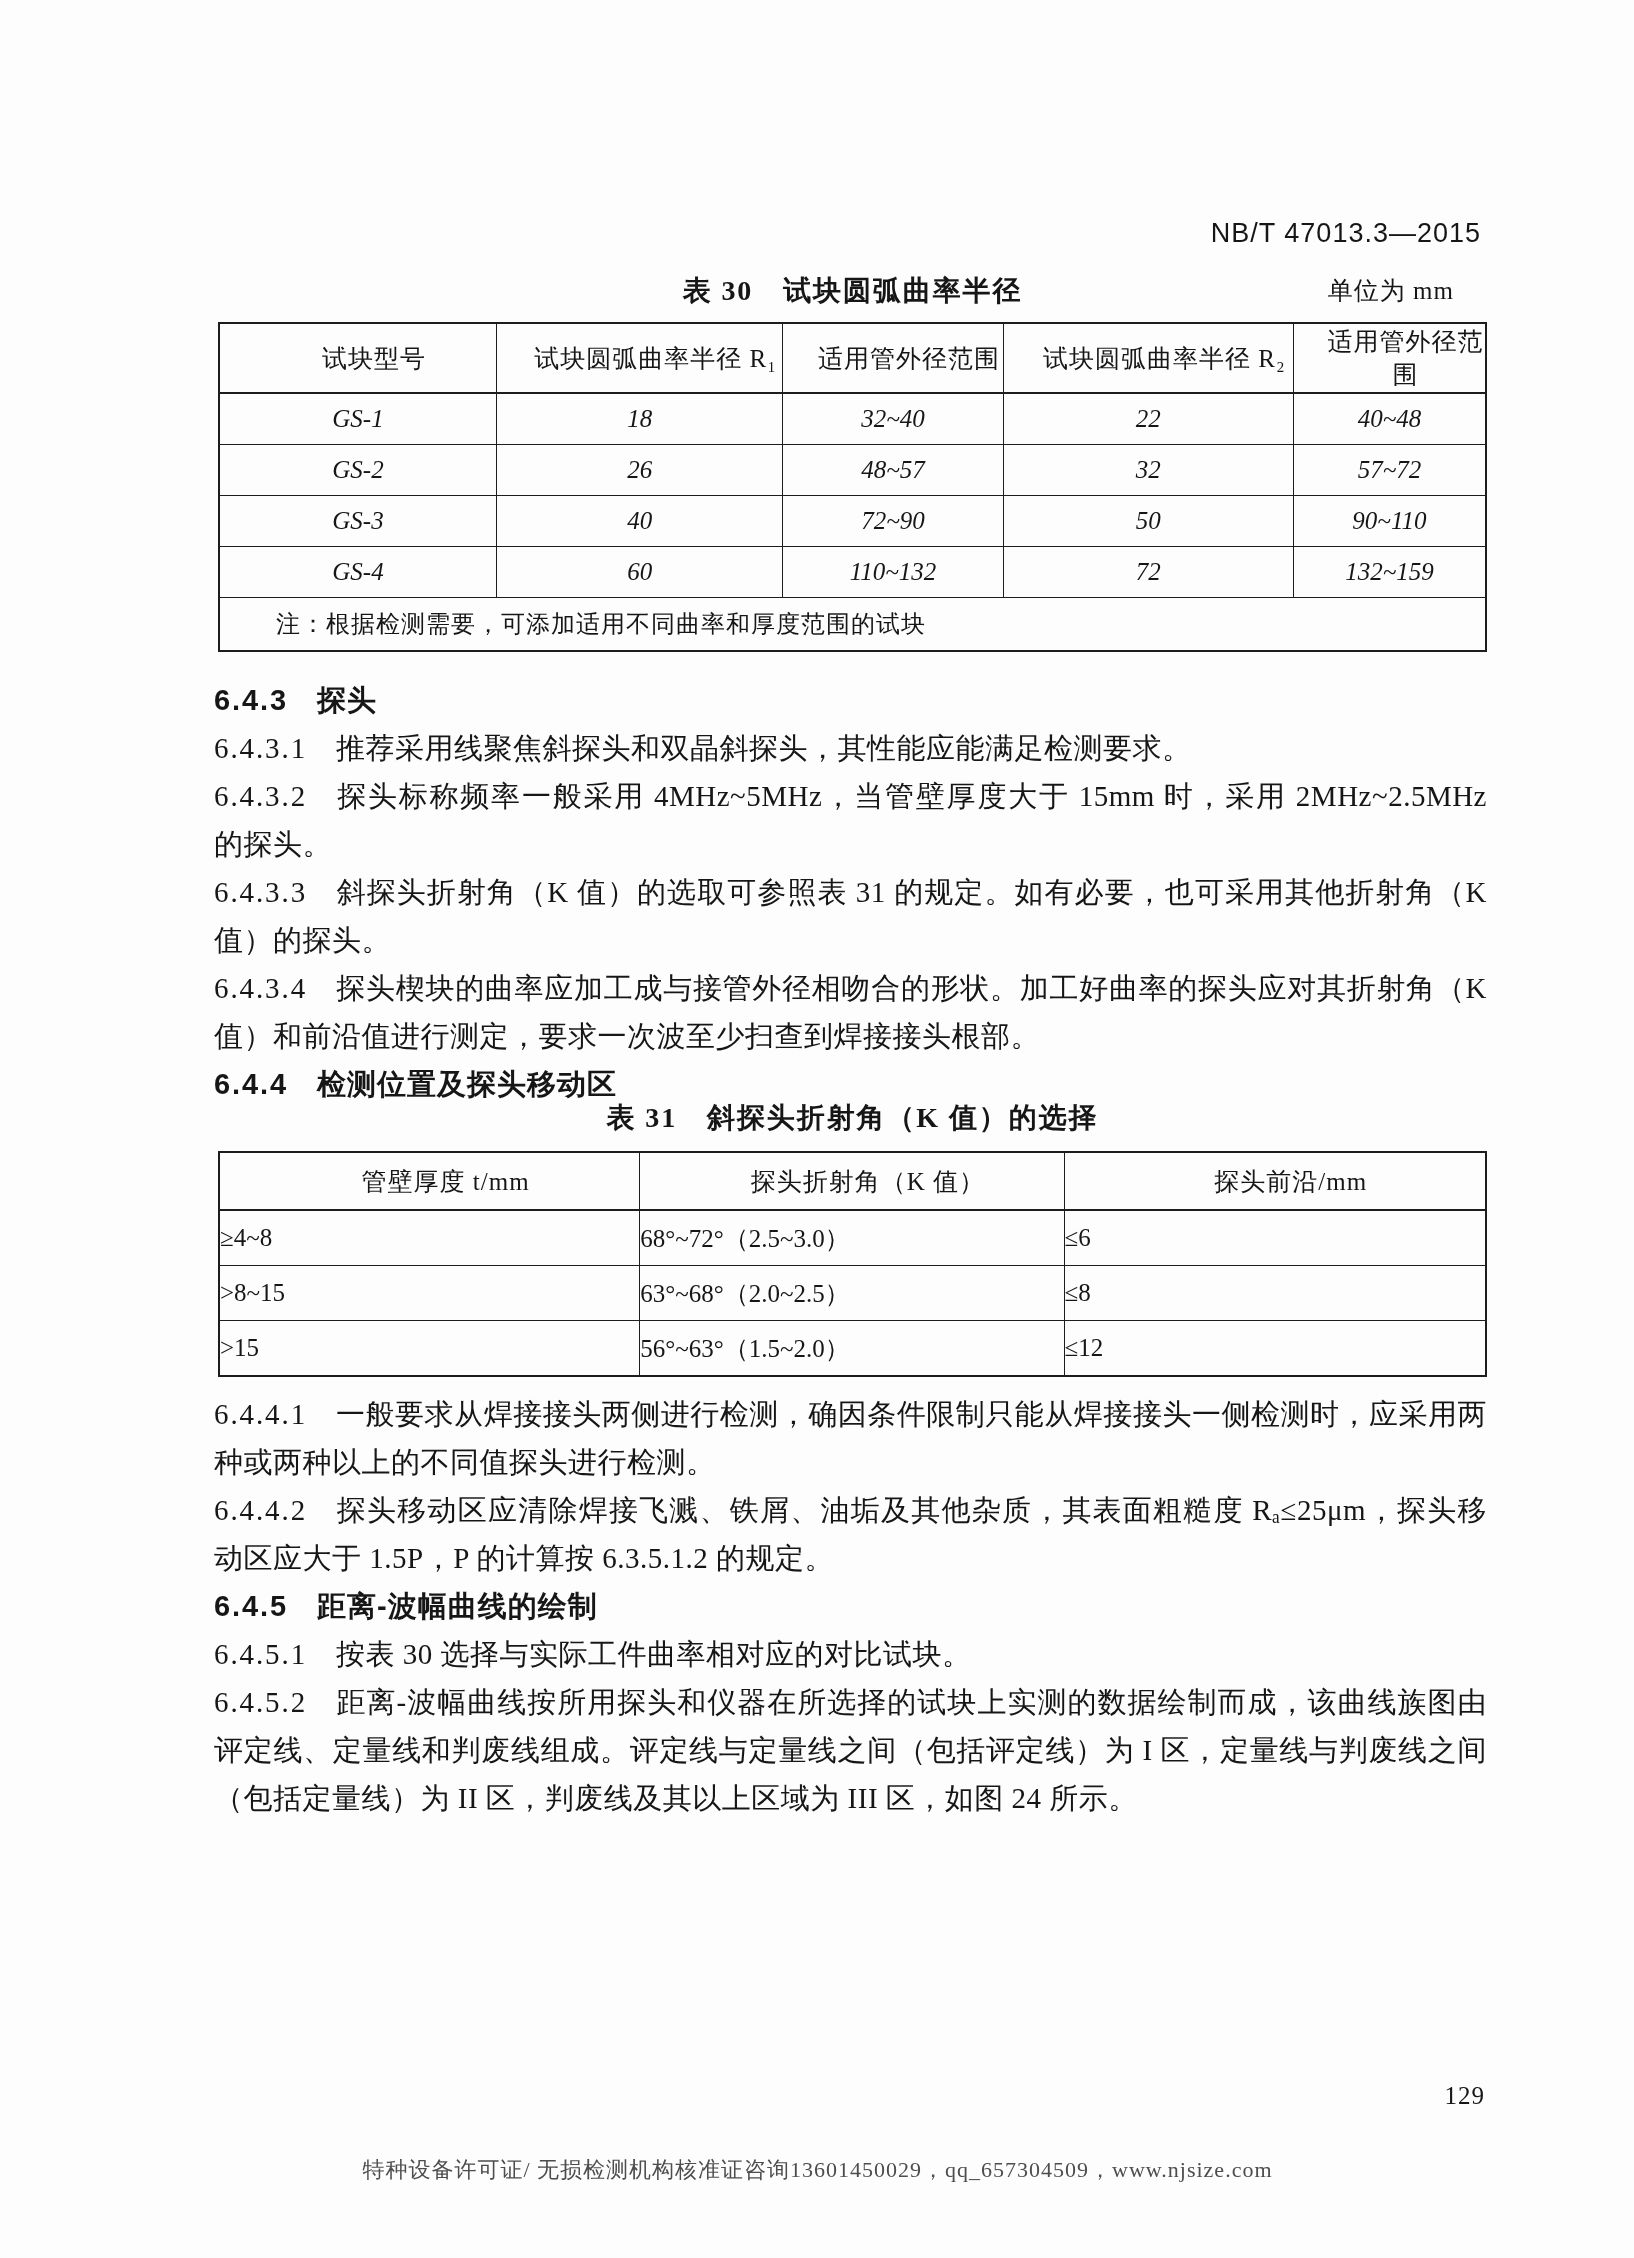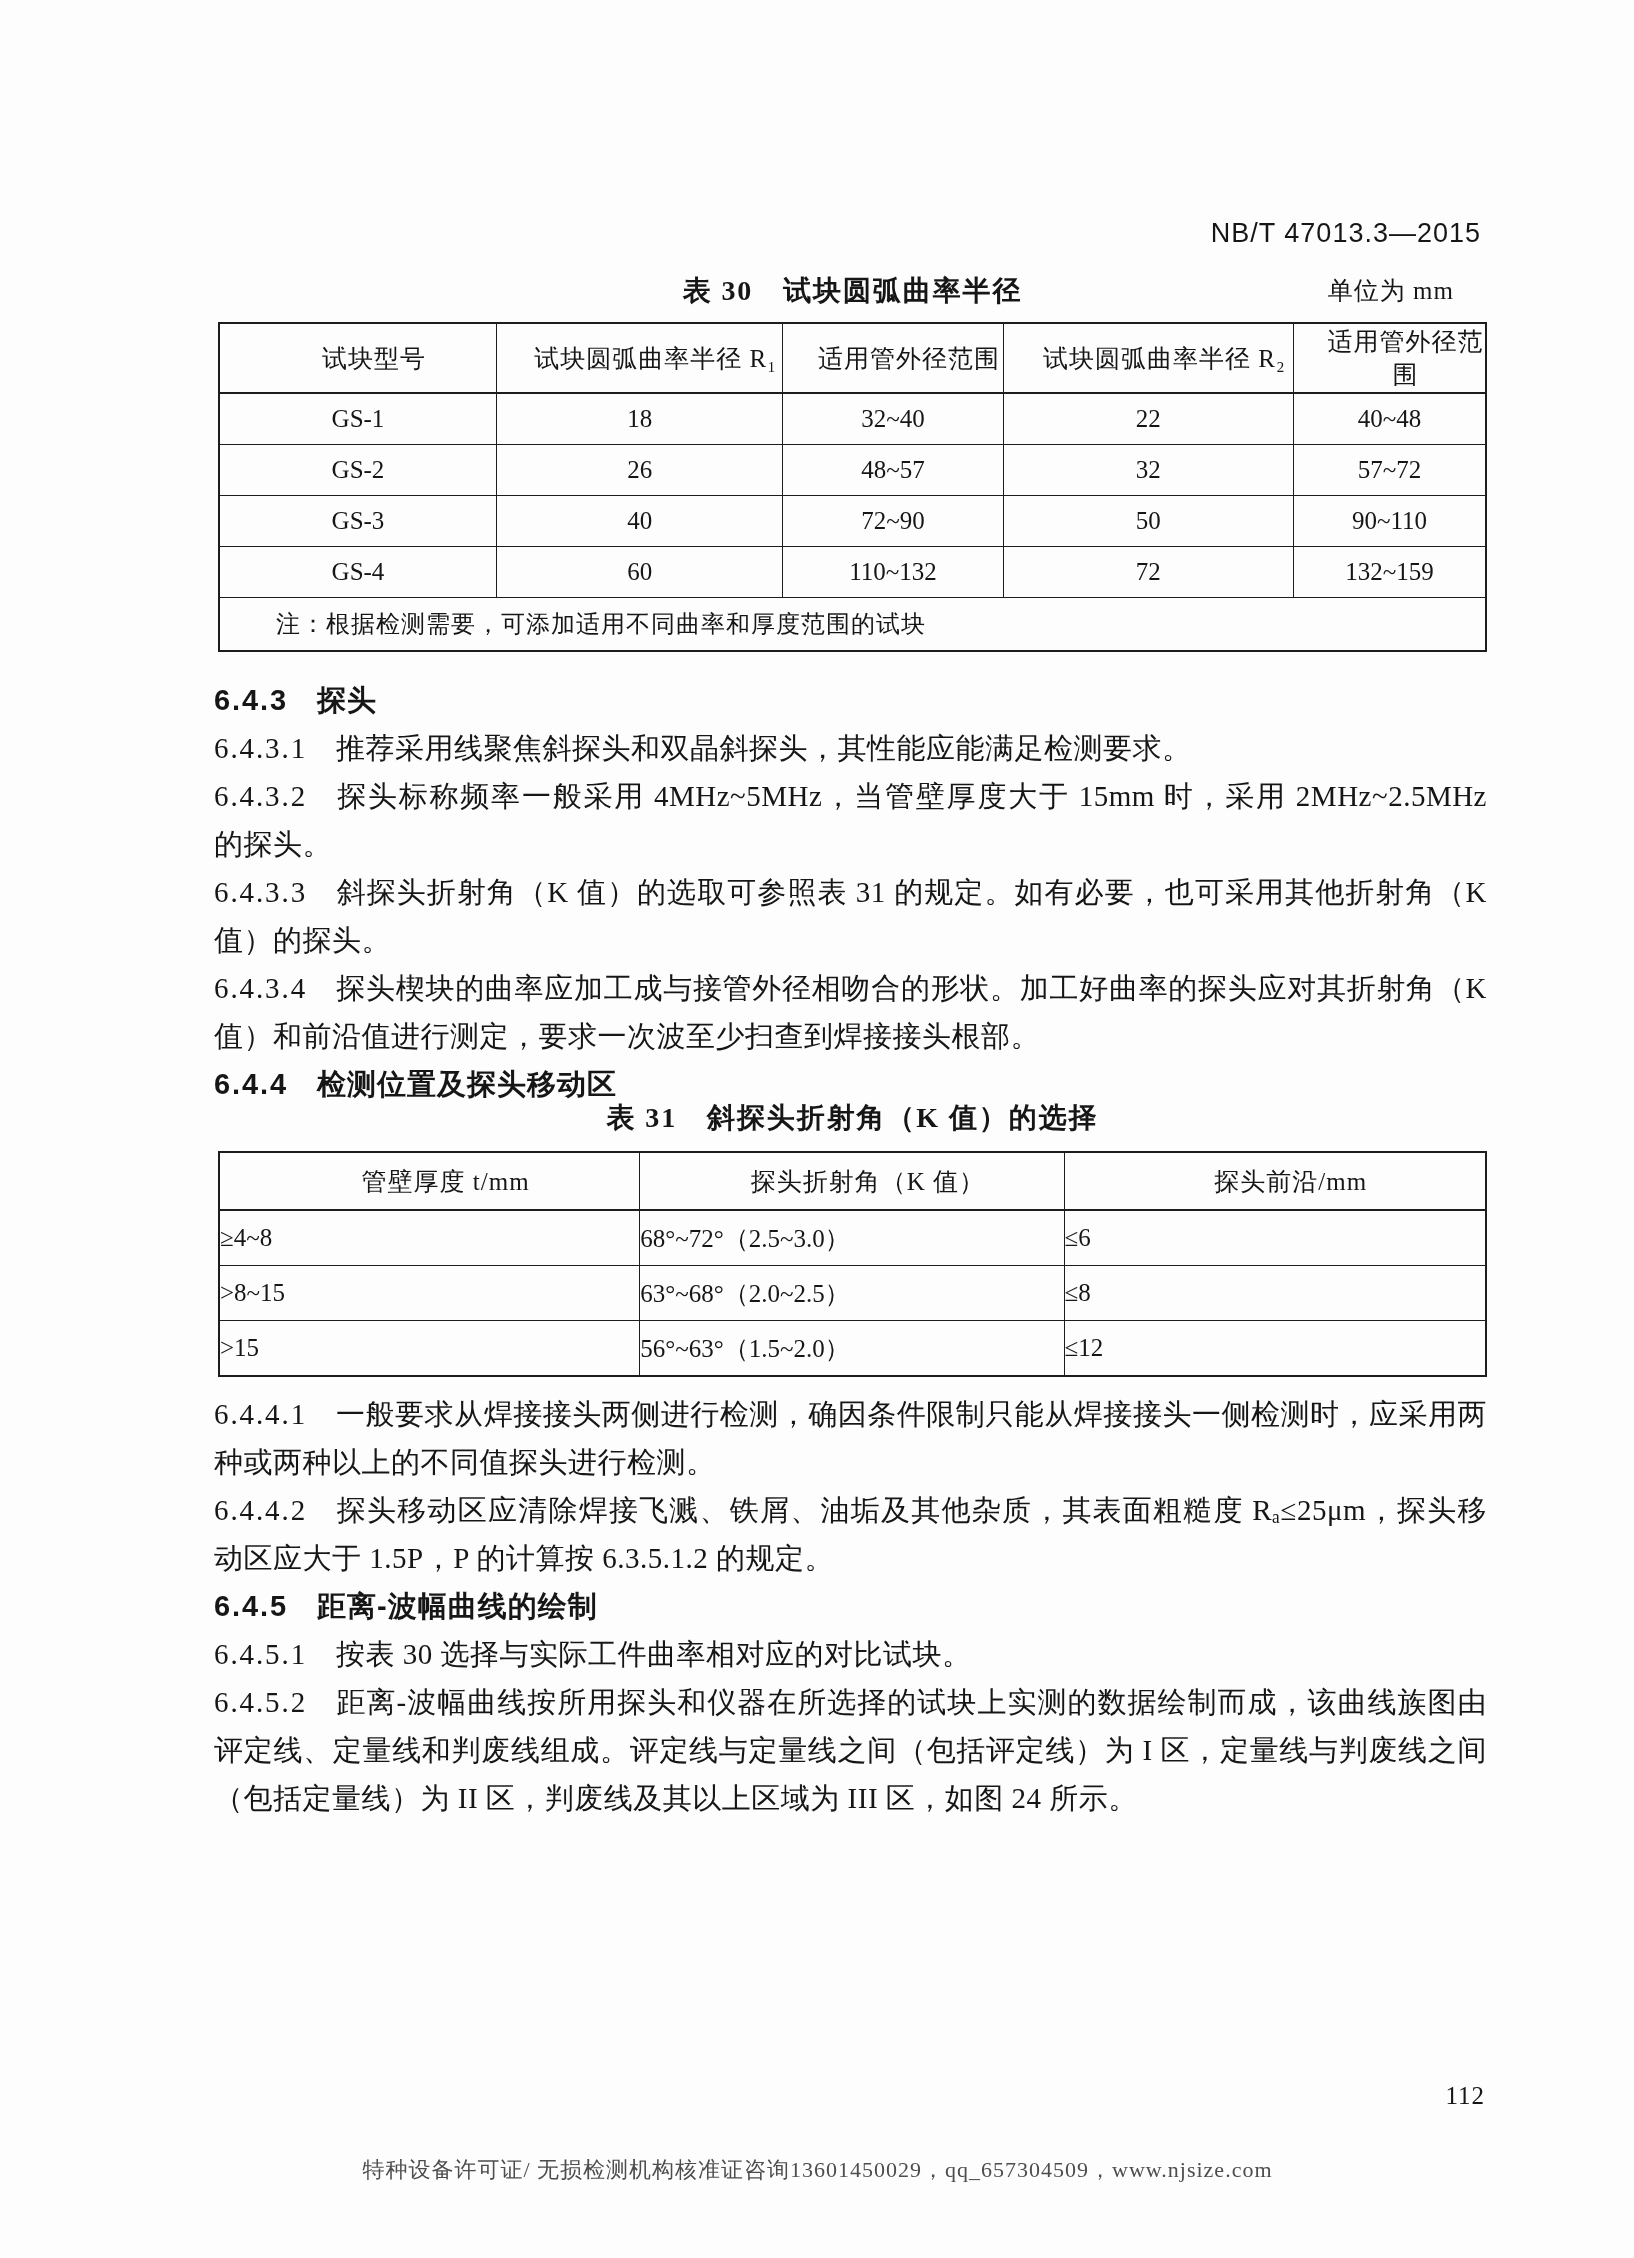--- a/index.html
+++ b/index.html
@@ -42,21 +42,21 @@
     border:1.9px solid #1d1d1d;
   }
   table.tbl{border-width:2.9px;}
   table.tbl thead th{
     border-bottom-width:2.9px;
     font-weight:normal;
     letter-spacing:1px;
     padding-left:32px;
   }
   .t30 thead th{height:68px;}
-  .t30 tbody td{height:50px;text-align:center;}
+  .t30 tbody td{height:50px;text-align:center;font-style:italic;}
   .t30 td.note-cell{
     height:52px;text-align:left;padding-left:56px;
     font-size:24px;letter-spacing:1px;
   }
   .t31 thead th{height:56px;}
   .t31 tbody td{height:54px;text-align:left;}
   table.tbl th,table.tbl td{padding:0;vertical-align:middle;}
   .text-block{
     position:absolute;left:214px;width:1273px;
   }
@@ -198,17 +198,17 @@
   </table>
 
   <div class="text-block tb2" id="clauses2">
       <p class="clause"><span class="cnum">6.4.4.1</span><span>一般要求从焊接接头两侧进行检测，确因条件限制只能从焊接接头一侧检测时，应采用两种或两种以上的不同值探头进行检测。</span></p>
       <p class="clause"><span class="cnum">6.4.4.2</span><span>探头移动区应清除焊接飞溅、铁屑、油垢及其他杂质，其表面粗糙度 Rₐ≤25μm，探头移动区应大于 1.5P，P 的计算按 6.3.5.1.2 的规定。</span></p>
       <p class="clause heading"><span class="cnum">6.4.5</span><span>距离-波幅曲线的绘制</span></p>
       <p class="clause"><span class="cnum">6.4.5.1</span><span>按表 30 选择与实际工件曲率相对应的对比试块。</span></p>
       <p class="clause"><span class="cnum">6.4.5.2</span><span>距离-波幅曲线按所用探头和仪器在所选择的试块上实测的数据绘制而成，该曲线族图由评定线、定量线和判废线组成。评定线与定量线之间（包括评定线）为 I 区，定量线与判废线之间（包括定量线）为 II 区，判废线及其以上区域为 III 区，如图 24 所示。</span></p>
     </div>
 
-  <div class="page-number">112</div>
+  <div class="page-number">129</div>
   <div class="footer-line">特种设备许可证/ 无损检测机构核准证咨询13601450029，qq_657304509，www.njsize.com</div>
 
 </div>
 
 
 </body></html>

